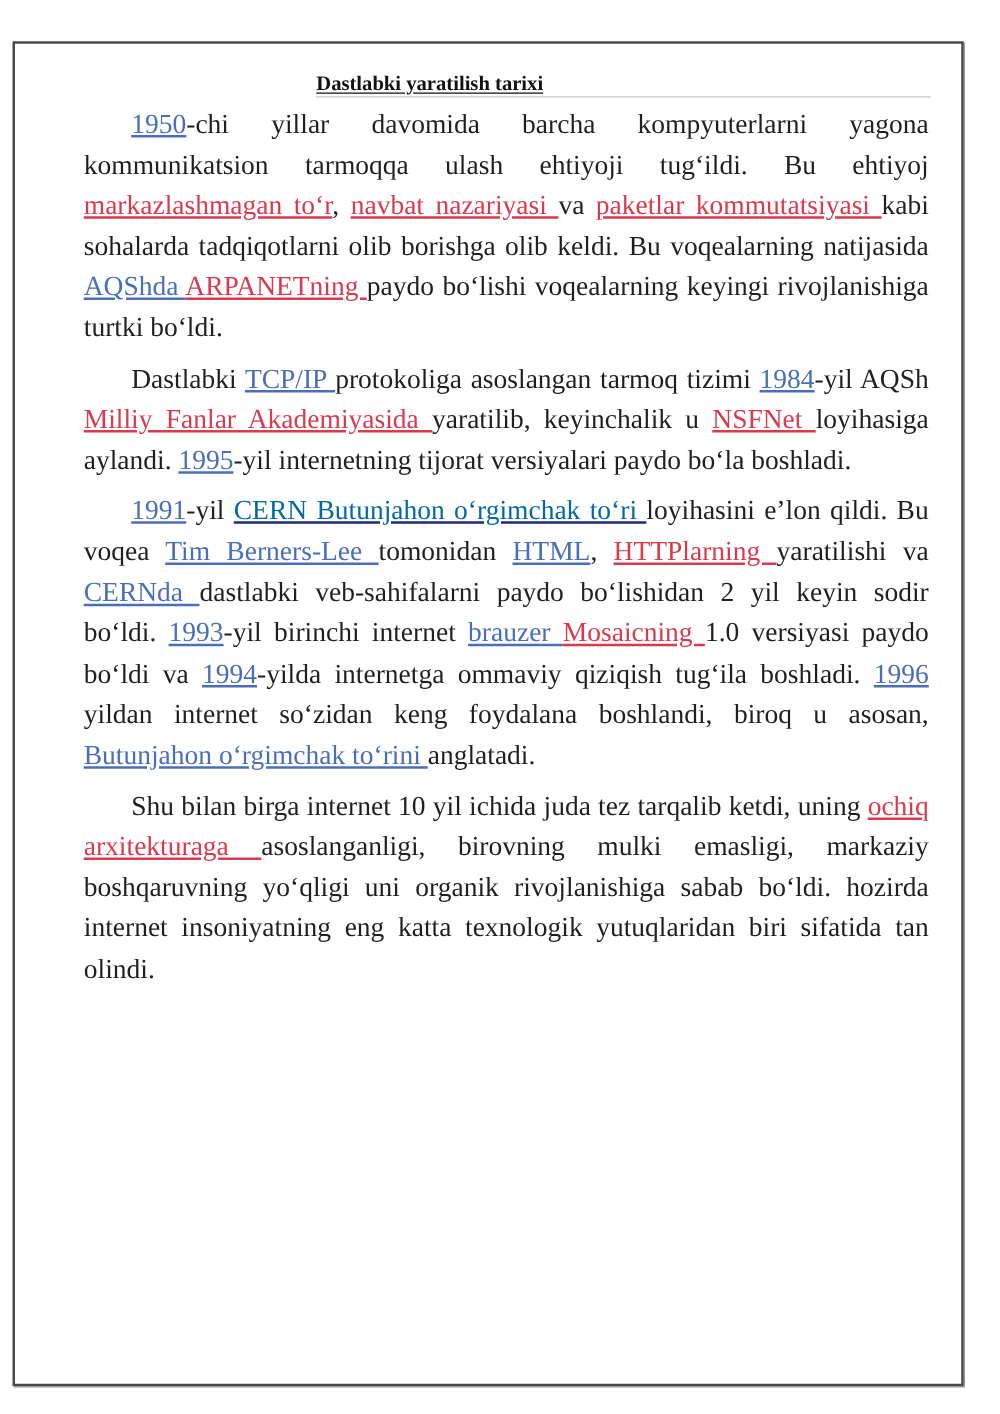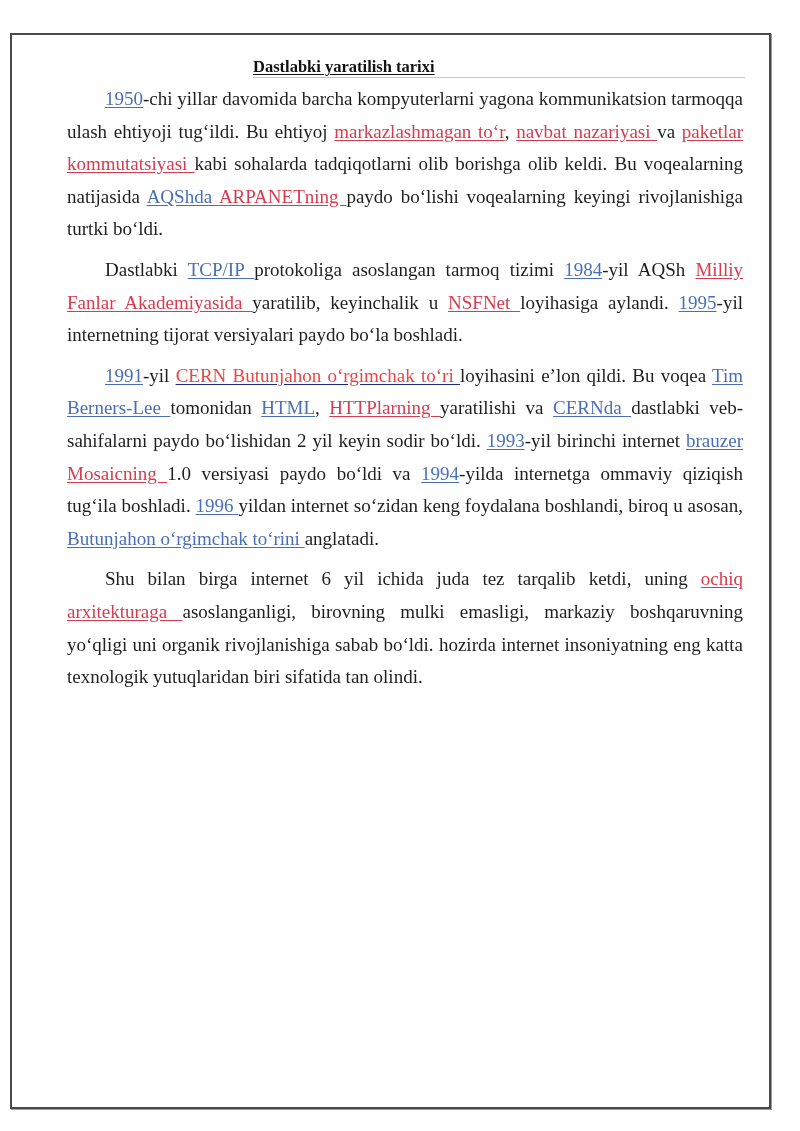--- a/index.html
+++ b/index.html
@@ -42,45 +42,45 @@
     color: #111111;
     text-decoration: underline;
     text-decoration-color: #111111;
     text-underline-offset: 2px;
   }
   .body-text {
     position: absolute;
     left: 67px;
     top: 83px;
     width: 676px;
-    font-size: 19px;
+    font-size: 22px;
     line-height: 32.6px;
     text-align: justify;
     color: #1f1f1f;
   }
   .para {
     margin: 0 0 8px 0;
     text-indent: 38px;
   }
   .lnk {
     text-decoration: underline;
     text-underline-offset: 2px;
   }
   .blue { color: #4a6fb8; text-decoration-color: #4a6fb8; }
   .red { color: #d83a4e; text-decoration-color: #d83a4e; }
-  .navy { color: #ef4444; text-decoration-color: #1f2a7a; }
+  .navy { color: #0369a1; text-decoration-color: #1f2a7a; }
   .plain { color: #1f1f1f; }
 </style>
 </head>
 <body>
 
 <div class="page-frame"></div>
 
 <div class="doc-title-row">
   <span class="doc-title">Dastlabki yaratilish tarixi</span>
 </div>
 
 <div class="body-text" id="body-text">
   <p class="para"><span class="lnk blue">1950</span><span class="plain">-chi yillar davomida barcha kompyuterlarni yagona kommunikatsion tarmoqqa ulash ehtiyoji tug‘ildi. Bu ehtiyoj </span><span class="lnk red">markazlashmagan to‘r</span><span class="plain">, </span><span class="lnk red">navbat nazariyasi </span><span class="plain">va </span><span class="lnk red">paketlar kommutatsiyasi </span><span class="plain">kabi sohalarda tadqiqotlarni olib borishga olib keldi. Bu voqealarning natijasida </span><span class="lnk blue">AQShda </span><span class="lnk red">ARPANETning </span><span class="plain">paydo bo‘lishi voqealarning keyingi rivojlanishiga turtki bo‘ldi.</span></p>
   <p class="para"><span class="plain">Dastlabki </span><span class="lnk blue">TCP/IP </span><span class="plain">protokoliga asoslangan tarmoq tizimi </span><span class="lnk blue">1984</span><span class="plain">-yil  AQSh </span><span class="lnk red">Milliy Fanlar Akademiyasida </span><span class="plain">yaratilib, keyinchalik u </span><span class="lnk red">NSFNet </span><span class="plain">loyihasiga aylandi. </span><span class="lnk blue">1995</span><span class="plain">-yil internetning tijorat versiyalari paydo bo‘la boshladi.</span></p>
   <p class="para"><span class="lnk blue">1991</span><span class="plain">-yil </span><span class="lnk navy">CERN Butunjahon o‘rgimchak to‘ri </span><span class="plain">loyihasini e’lon qildi. Bu voqea </span><span class="lnk blue">Tim Berners-Lee </span><span class="plain">tomonidan </span><span class="lnk blue">HTML</span><span class="plain">, </span><span class="lnk red">HTTPlarning </span><span class="plain">yaratilishi va </span><span class="lnk blue">CERNda </span><span class="plain">dastlabki veb-sahifalarni paydo bo‘lishidan 2 yil keyin  sodir  bo‘ldi. </span><span class="lnk blue">1993</span><span class="plain">-yil  birinchi internet </span><span class="lnk blue">brauzer </span><span class="lnk red">Mosaicning </span><span class="plain">1.0 versiyasi paydo bo‘ldi  va </span><span class="lnk blue">1994</span><span class="plain">-yilda  internetga ommaviy qiziqish tug‘ila boshladi. </span><span class="lnk blue">1996 </span><span class="plain">yildan internet so‘zidan keng foydalana boshlandi, biroq u asosan, </span><span class="lnk blue">Butunjahon o‘rgimchak to‘rini </span><span class="plain">anglatadi.</span></p>
-  <p class="para"><span class="plain">Shu bilan birga internet 6 yil ichida juda tez tarqalib ketdi, uning </span><span class="lnk red">ochiq arxitekturaga </span><span class="plain">asoslanganligi, birovning mulki emasligi, markaziy boshqaruvning yo‘qligi uni organik rivojlanishiga sabab bo‘ldi. hozirda internet insoniyatning eng katta texnologik yutuqlaridan biri sifatida tan olindi.</span></p>
+  <p class="para"><span class="plain">Shu bilan birga internet 10 yil ichida juda tez tarqalib ketdi, uning </span><span class="lnk red">ochiq arxitekturaga </span><span class="plain">asoslanganligi, birovning mulki emasligi, markaziy boshqaruvning yo‘qligi uni organik rivojlanishiga sabab bo‘ldi. hozirda internet insoniyatning eng katta texnologik yutuqlaridan biri sifatida tan olindi.</span></p>
 </div>
 
 </body></html>

